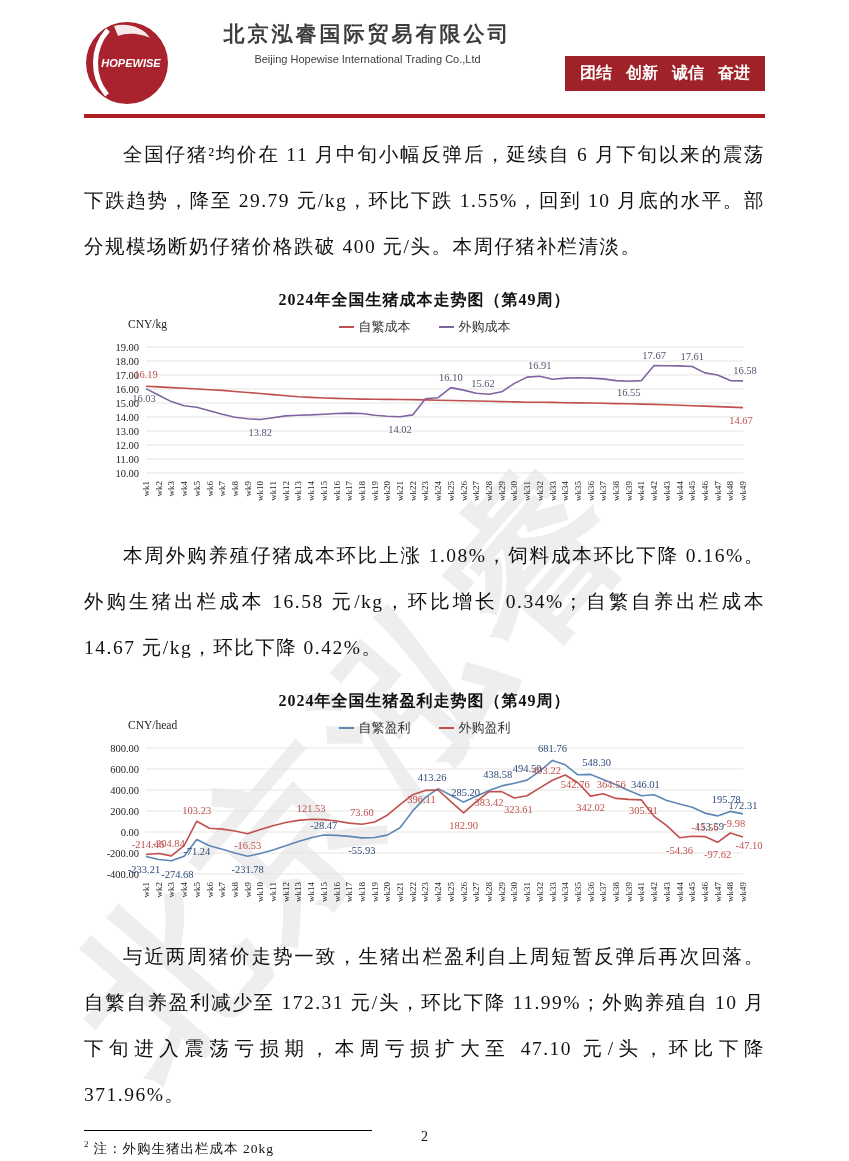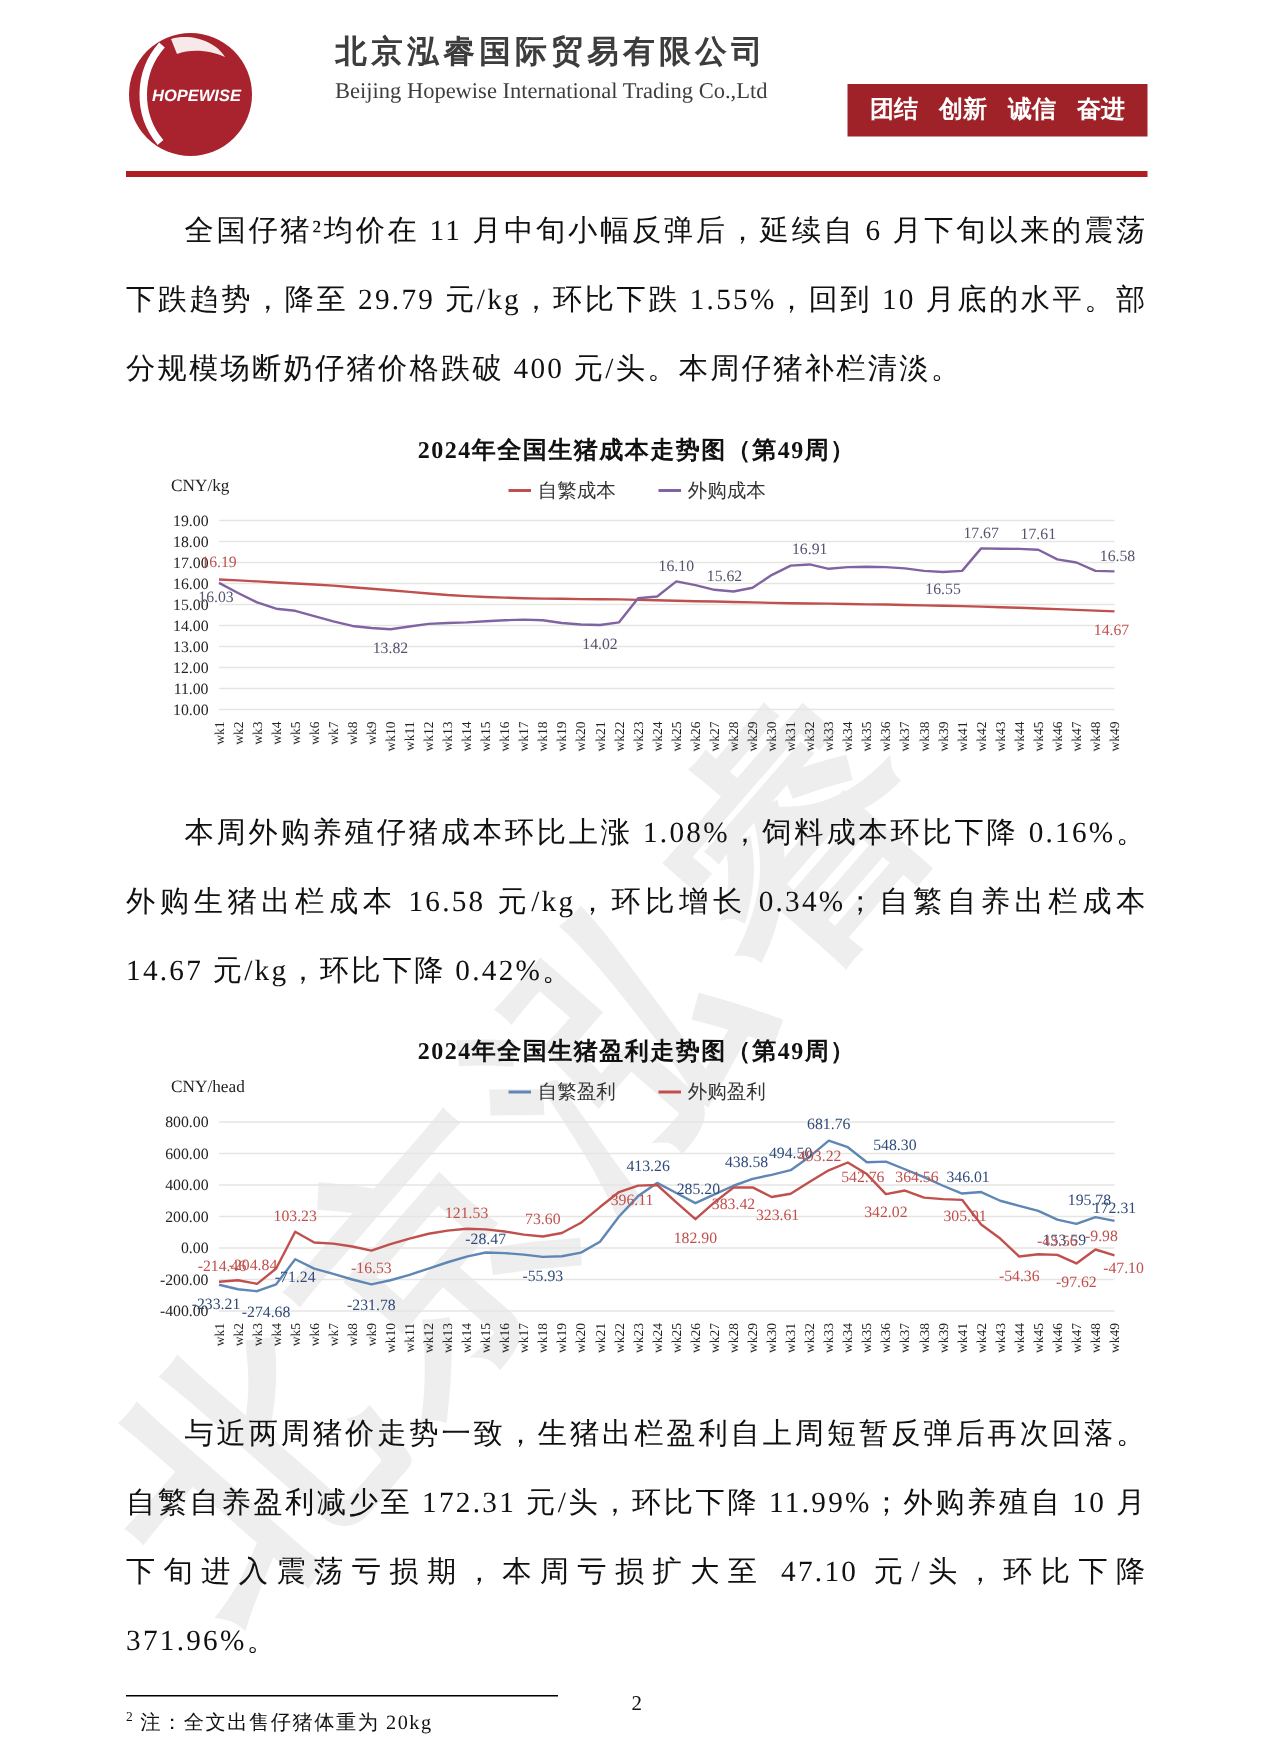--- a/index.html
+++ b/index.html
@@ -15,39 +15,39 @@
     color:rgba(125,118,112,0.12);
     transform:rotate(-49deg); transform-origin:0 50%;
     pointer-events:none;
   }
   .z { position:relative; z-index:1; }
   
   .header { display:flex; align-items:flex-start; padding:20px 84px 0 84px; }
   .logo { width:86px; height:86px; flex:0 0 auto; }
   .titles { flex:1 1 auto; text-align:center; font-family:"Liberation Sans", sans-serif; color:#3d3d3d; }
   .co-zh { font-size:21px; font-weight:bold; letter-spacing:3px; }
-  .co-en { font-size:15px; margin-top:5px;font-family:Liberation Serif, serif; }
+  .co-en { font-size:11px; margin-top:5px; }
   .banner {
     flex:0 0 auto; background:#9e2227; color:#fff;
     display:flex; gap:14px; padding:7px 15px;
     font-family:Liberation Mono, monospace; font-size:16px; font-weight:bold;margin-top:36px;
   }
   .hdr-rule { height:4px; background:#b01e23; margin:8px 84px 0 84px; }
   
   .content { padding:0 84px; }
   .para {
     font-size:19.5px; line-height:46px; text-align:justify; text-indent:2em;
     letter-spacing:1.5px; margin:14px 0 0 0;
   }
   .chart { position:relative; margin-top:20px; }
   .chart-title { text-align:center; font-size:16px; font-weight:bold; letter-spacing:1px; }
   .legend { display:flex; justify-content:center; align-items:center; gap:28px; margin-top:7px; font-size:13px; color:#333; }
   .leg-item { display:inline-flex; align-items:center; gap:5px; }
   .leg-dash { display:inline-block; width:15px; height:2px; }
-  .unit { position:absolute; left:30px; top:28px; font-size:11.5px; color:#222; }
+  .unit { position:absolute; left:44px; top:28px; font-size:11.5px; color:#222; }
   .plot { width:679px; height:178px; display:block; margin-top:5px; }
   .ytick  { font:10.5px "Liberation Serif", serif; fill:#222; }
   .xtick  { font:9px "Liberation Serif", serif; fill:#222; }
   .dlabel { font:10.5px "Liberation Serif", serif; }
   
   .fn-rule { width:288px; border-top:1.5px solid #000; margin-top:12px; }
   .footnote { font-size:13.5px; margin-top:8px; letter-spacing:1px; }
   .footnote sup { font-size:9px; margin-right:4px; }
   .page-num { position:absolute; bottom:16px; left:0; right:0; text-align:center; font-size:14px; }
 </style>
@@ -492,19 +492,19 @@
           <text class="dlabel" fill="#c0504d" text-anchor="middle" x="633.6" y="116.3">-97.62</text>
           <text class="dlabel" fill="#c0504d" text-anchor="middle" x="650.3" y="85.0">-9.98</text>
           <text class="dlabel" fill="#c0504d" text-anchor="middle" x="665.0" y="106.9">-47.10</text>
         </svg>
     </section>
 
     <p class="para">与近两周猪价走势一致，生猪出栏盈利自上周短暂反弹后再次回落。自繁自养盈利减少至 172.31 元/头，环比下降 11.99%；外购养殖自 10 月下旬进入震荡亏损期，本周亏损扩大至 47.10 元/头，环比下降 371.96%。</p>
 
     <div class="fn-rule"></div>
     <div class="footnote">
-      <sup>2</sup><span>注：全文出售仔猪体重为 20kg</span>
+      <sup>2</sup><span>注：外购生猪出栏成本 20kg</span>
     </div>
   </main>
 
   <div class="page-num z">2</div>
 
 </div>
 
 </body></html>

